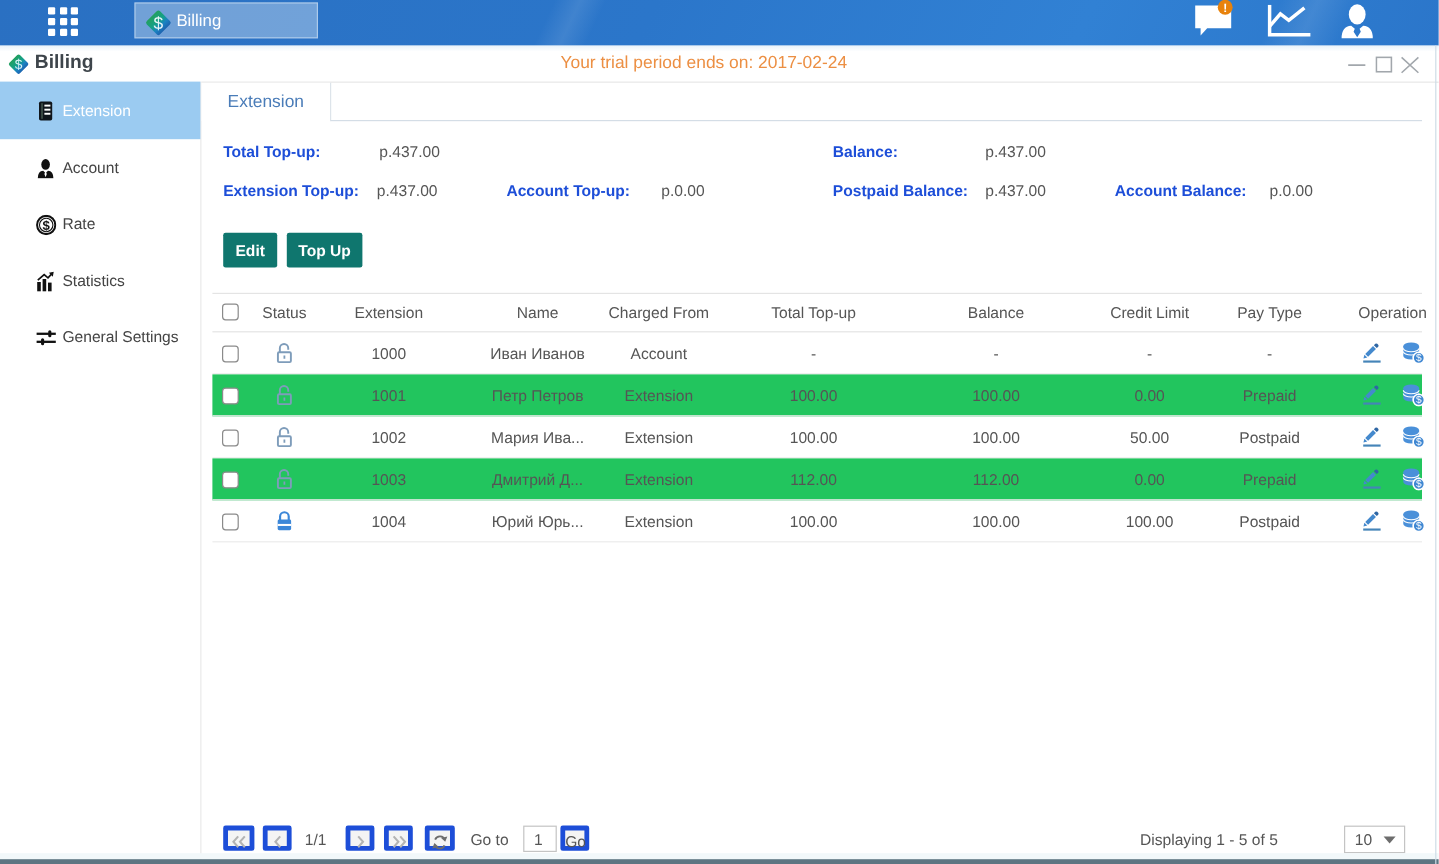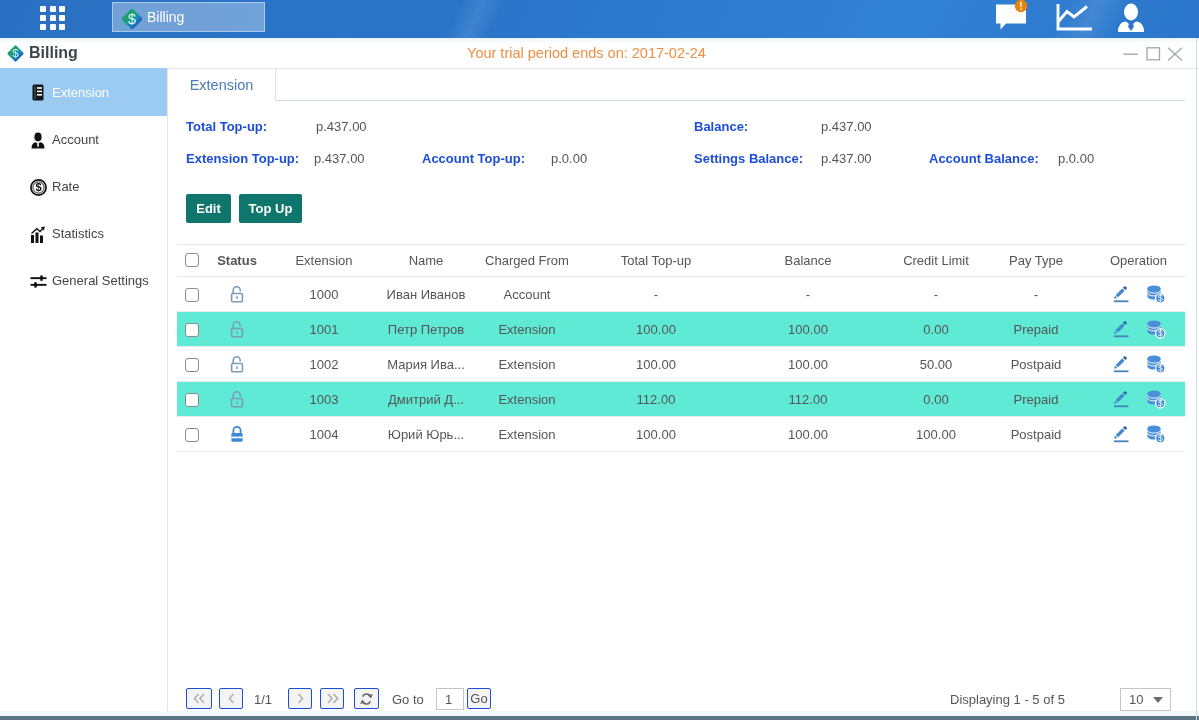--- a/index.html
+++ b/index.html
@@ -39,30 +39,30 @@
 .stats .lab { font-weight:bold; color:#1d4ed8; font-size:13px; position:absolute; white-space:nowrap; }
 .stats .val { color:#555; font-size:13px; position:absolute; white-space:nowrap; }
 
 .btn { position:absolute; background:#0f766e; color:#fff; font-size:13px; font-weight:bold; text-align:center; border-radius:2px; line-height:29px; }
 
 
 .tbl { position:absolute; left:9px; top:175px; width:1008px; font-size:13px; color:#555; }
 .trow { display:flex; align-items:center; height:35px; border-bottom:1px solid #ececec; }
 .thead .cb { margin-top:-4px; }
 .thead { height:33px; border-top:1px solid #e4e4e4; border-bottom:1px solid #e4e4e4; color:#555; }
-.trow.odd { background:#5eead4; }
+.trow.odd { background:#22c55e; }
 .c { text-align:center; flex:none; }
 .c0{width:35px; text-align:left; padding-left:8px;}
-.c1{width:50px;font-weight:bold;} .c2{width:124px;} .c3{width:80px;} .c4{width:122px;}
+.c1{width:50px;} .c2{width:124px;} .c3{width:80px;margin-left:22px;} .c4{width:122px;}
 .c5{width:136px;} .c6{width:168px;} .c7{width:88px;} .c8{width:112px;} .c9{width:93px;}
 .cb { display:inline-block; width:14px; height:14px; border:1px solid #8a8a8a; border-radius:3px; background:#fff; vertical-align:middle; }
 
 
 .pager { position:absolute; left:9px; top:619px; width:1008px; height:22px; font-size:13px; color:#555; }
-.pbtn { position:absolute; height:21px; background:#f4f4f4; border:1px solid #1d4ed8; border-radius:2px; color:#b9b9b9; text-align:center; }
+.pbtn { position:absolute; height:21px; background:#f4f4f4; border:4px solid #1d4ed8; border-radius:2px; color:#b9b9b9; text-align:center; }
 .bottomline { position:absolute; left:0; top:716px; width:1199px; height:4px; background:#5d7582; }
 .bottomfade { position:absolute; left:0; top:711px; width:1199px; height:5px; background:#f2f8fa; }
 .rightedge { position:absolute; top:38px; right:2px; width:1px; height:682px; background:#cfdde6; }
 </style>
 </head>
 <body>
 <div id="app">
   <div class="topbar">
     <div class="streak" style="left:430px"></div>
       <div class="streak" style="left:1020px; width:140px"></div>
@@ -189,21 +189,21 @@
     </div>
     <div class="stats">
       <span class="lab" style="left:18px; top:18px">Total Top-up:</span>
       <span class="val" style="left:148px; top:18px">p.437.00</span>
       <span class="lab" style="left:526px; top:18px">Balance:</span>
       <span class="val" style="left:653px; top:18px">p.437.00</span>
       <span class="lab" style="left:18px; top:50px">Extension Top-up:</span>
       <span class="val" style="left:146px; top:50px">p.437.00</span>
       <span class="lab" style="left:254px; top:50px">Account Top-up:</span>
       <span class="val" style="left:383px; top:50px">p.0.00</span>
-      <span class="lab" style="left:526px; top:50px">Settings Balance:</span>
+      <span class="lab" style="left:526px; top:50px">Postpaid Balance:</span>
       <span class="val" style="left:653px; top:50px">p.437.00</span>
       <span class="lab" style="left:761px; top:50px">Account Balance:</span>
       <span class="val" style="left:890px; top:50px">p.0.00</span>
     </div>
     <div class="btn" style="left:18px; top:125px; width:45px; height:29px;">Edit</div>
     <div class="btn" style="left:71px; top:125px; width:63px; height:29px;">Top Up</div>
 
     <div class="tbl">
       <div class="trow thead">
         <span class="c c0"><span class="cb"></span></span>

